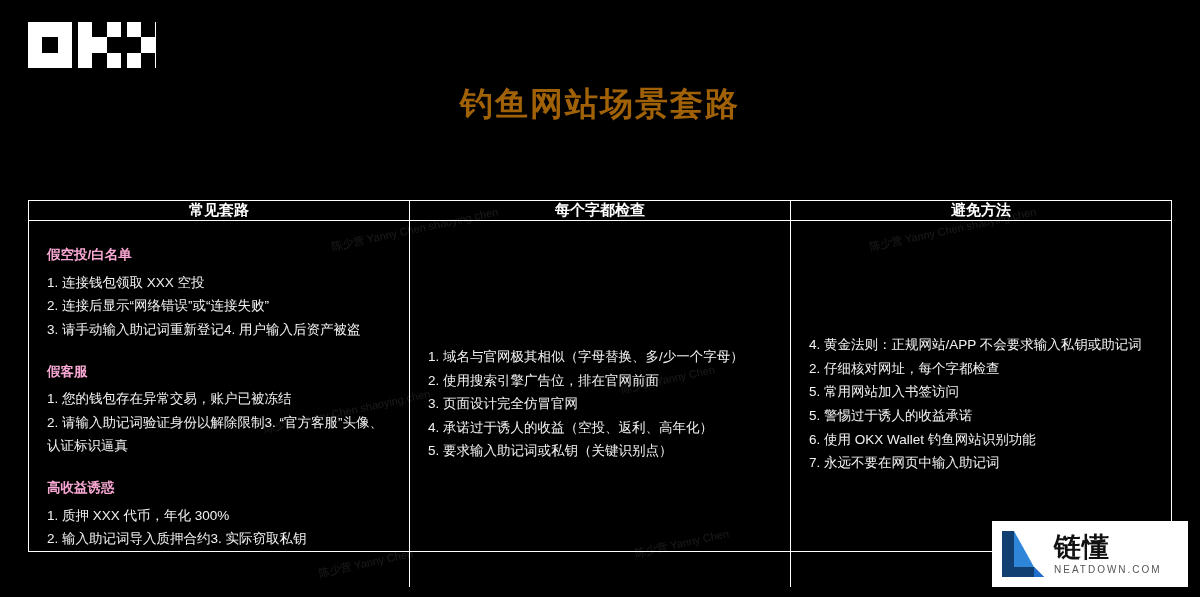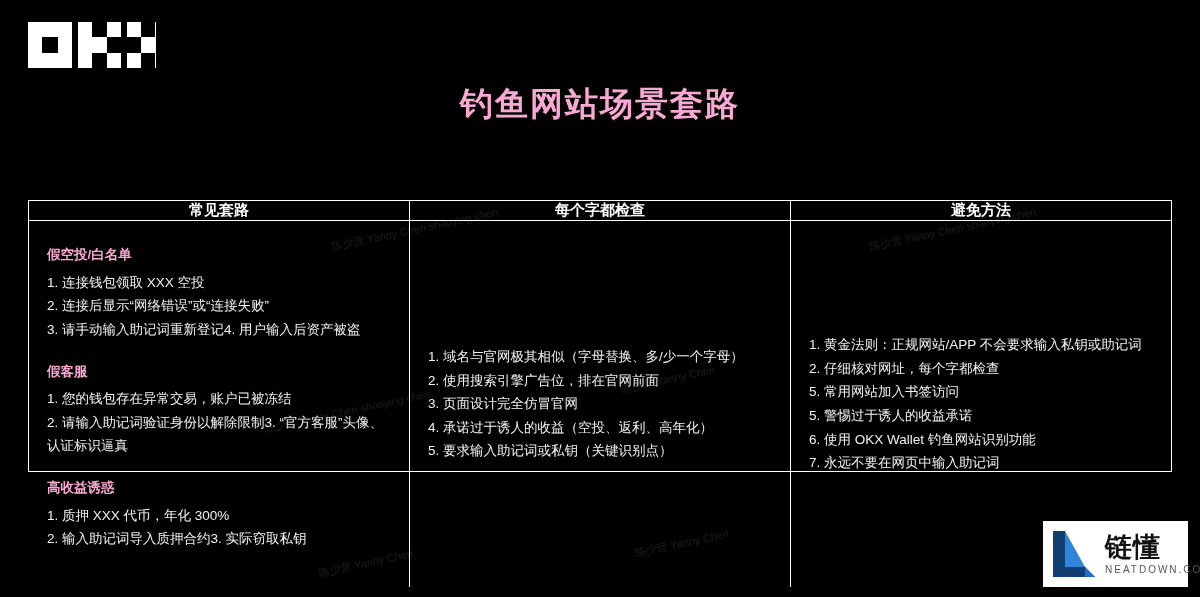--- a/index.html
+++ b/index.html
@@ -29,30 +29,30 @@
   
   .page-title {
     position: absolute;
     top: 82px;
     left: 0;
     width: 1200px;
     text-align: center;
     font-size: 33px;
     font-weight: bold;
     letter-spacing: 2px;
-    color: #f9a8d4;
+    color: #a16207;
   }
 
   
   .table {
     position: absolute;
     left: 28px;
     top: 200px;
     width: 1144px;
-    height: 272px;
+    height: 352px;
     border: 1px solid #ffffff;
     box-sizing: border-box;
     display: flex;
     flex-direction: column;
     background: #000000;
   }
   .thead {
     display: flex;
     height: 44px;
     border-bottom: 1px solid #ffffff;
@@ -114,21 +114,21 @@
   .wm3 { left: 262px; top: 404px; }
   .wm4 { left: 620px; top: 372px; }
   .wm5 { left: 318px; top: 556px; }
   .wm6 { left: 634px; top: 536px; }
 
   
   .badge {
     position: absolute;
     right: 12px;
     bottom: 10px;
-    width: 145px;
+    width: 196px;
     height: 66px;
     background: #ffffff;
     display: flex;
     align-items: center;
     box-sizing: border-box;
     padding: 6px 8px;
   }
   .badge-mark {
     width: 46px;
     height: 50px;
@@ -212,21 +212,21 @@
 
     <div class="td col-mid">
       <div class="line">1. 域名与官网极其相似（字母替换、多/少一个字母）</div>
       <div class="line">2. 使用搜索引擎广告位，排在官网前面</div>
       <div class="line">3. 页面设计完全仿冒官网</div>
       <div class="line">4. 承诺过于诱人的收益（空投、返利、高年化）</div>
       <div class="line">5. 要求输入助记词或私钥（关键识别点）</div>
     </div>
 
     <div class="td col-right">
-      <div class="line">1. 黄金法则：正规网站/APP 不会要求输入私钥或助记词</div>
+      <div class="line">4. 黄金法则：正规网站/APP 不会要求输入私钥或助记词</div>
       <div class="line">2. 仔细核对网址，每个字都检查</div>
       <div class="line">5. 常用网站加入书签访问</div>
       <div class="line">5. 警惕过于诱人的收益承诺</div>
       <div class="line">6. 使用 OKX Wallet 钓鱼网站识别功能</div>
       <div class="line">7. 永远不要在网页中输入助记词</div>
     </div>
 
   </div>
 </div>
 

